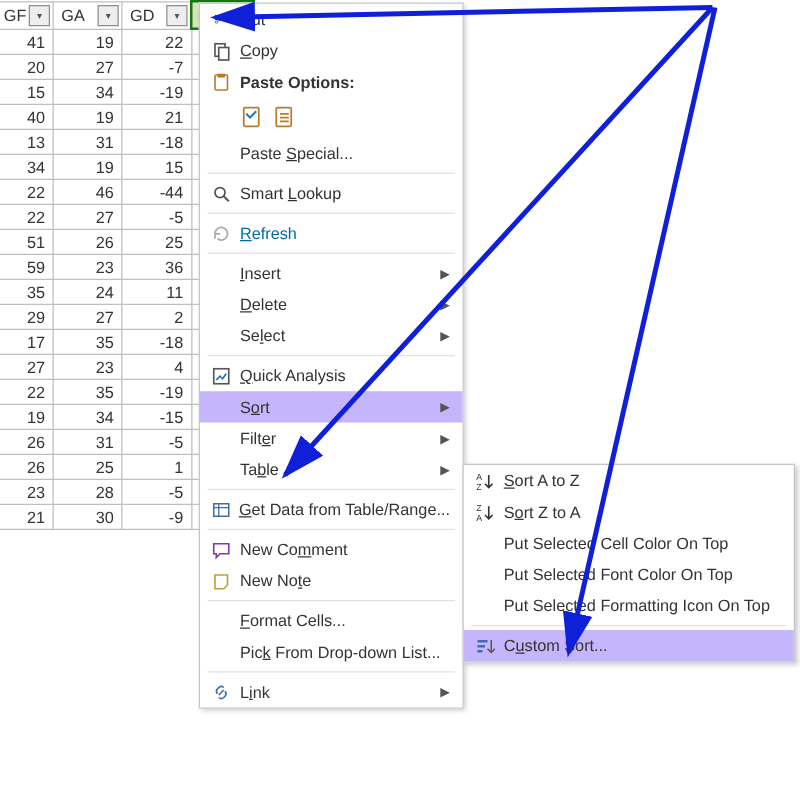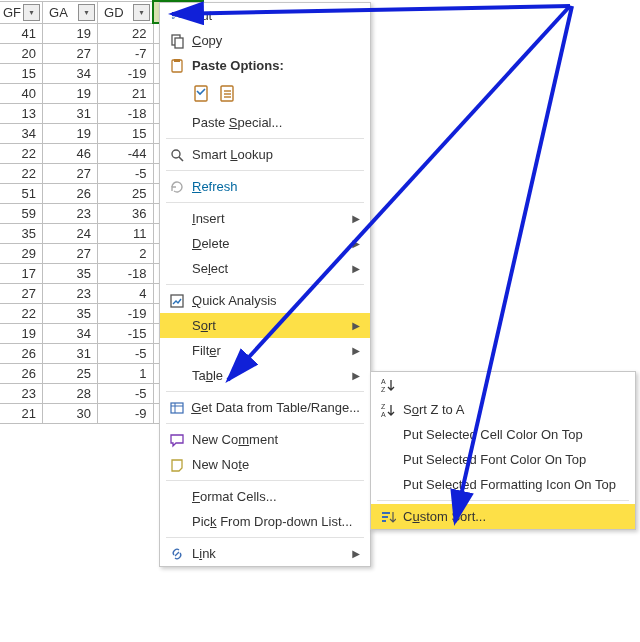--- a/index.html
+++ b/index.html
@@ -6,21 +6,21 @@
 .stage{position:relative;width:552px;height:642px}
 table{border-collapse:collapse;position:absolute;top:0;left:-4px}
 th,td{border:1px solid #bfbfbf;padding:2px 6px;text-align:right;font-weight:400;background:#fff}
 th{color:#333;padding:2px 2px 2px 6px}
 th .h{display:flex;align-items:center;justify-content:space-between;gap:2px}
 th.gf{width:32px}th.ga{width:46px}th.gd{width:46px}th.pts{width:44px}
 .hdr-drop{width:15px;height:15px;border:1px solid #8f8f8f;background:#eee;display:inline-flex;align-items:center;justify-content:center;font-size:8px;color:#555}
 th.sel{background:#d8e1b1;border:2px solid #0f7b0f;padding:0 0 0 4px}
 .menu{position:absolute;background:#fff;border:1px solid #c6c6c6;box-shadow:2px 2px 4px rgba(0,0,0,.2);font-size:13px;color:#333}
 .menu .row{display:flex;align-items:center;height:25px;padding:0 10px 0 6px;white-space:nowrap}
-.menu .row.hi{background:#fde047}
+.menu .row.hi{background:#c4b5fd}
 .menu .row.dis{color:#0369a1}
 .menu .ic{width:22px;display:flex;justify-content:center;color:#3a6cb4;font-size:14px}
 .menu .ic svg{width:16px;height:16px;display:block}
 .menu .lbl{flex:1;padding-left:4px}
 .menu .arw{font-size:10px;color:#555}
 .menu .sep{height:1px;background:#e1e1e1;margin:3px 6px}
 .u{text-decoration:underline}
 #m1{top:2px;left:159px;width:210px}
 #m2{top:371px;left:370px;width:264px}
 svg.arrows{position:absolute;top:0;left:0;pointer-events:none}
@@ -336,20 +336,21 @@
 
 <div id="m2" class="menu">
   <div class="row">
         <span class="ic">
           <svg viewBox="0 0 16 16">
             <text x="1" y="7" font-size="7" fill="#333">A</text>
             <text x="1" y="15" font-size="7" fill="#333">Z</text>
             <path d="M11 3v10M8 10l3 3 3-3" fill="none" stroke="#333" stroke-width="1.3"></path>
           </svg>
         </span>
+        <span class="lbl"><span class="u">S</span>ort A to Z</span>
       </div>
   <div class="row">
         <span class="ic">
           <svg viewBox="0 0 16 16">
             <text x="1" y="7" font-size="7" fill="#333">Z</text>
             <text x="1" y="15" font-size="7" fill="#333">A</text>
             <path d="M11 3v10M8 10l3 3 3-3" fill="none" stroke="#333" stroke-width="1.3"></path>
           </svg>
         </span>
         <span class="lbl">S<span class="u">o</span>rt Z to A</span>

